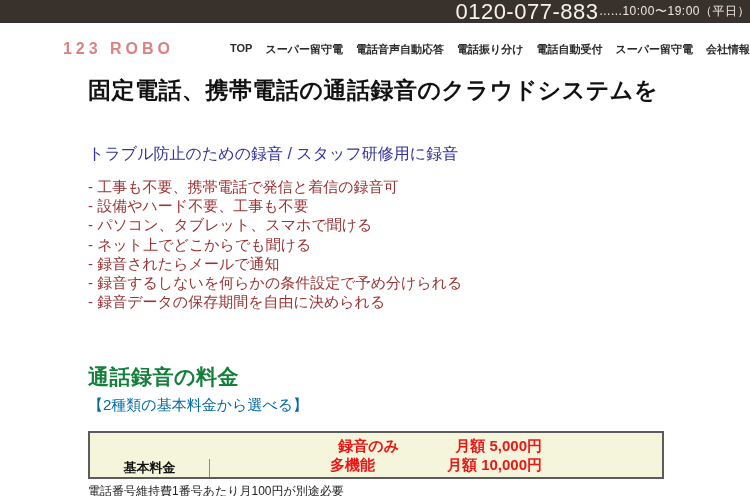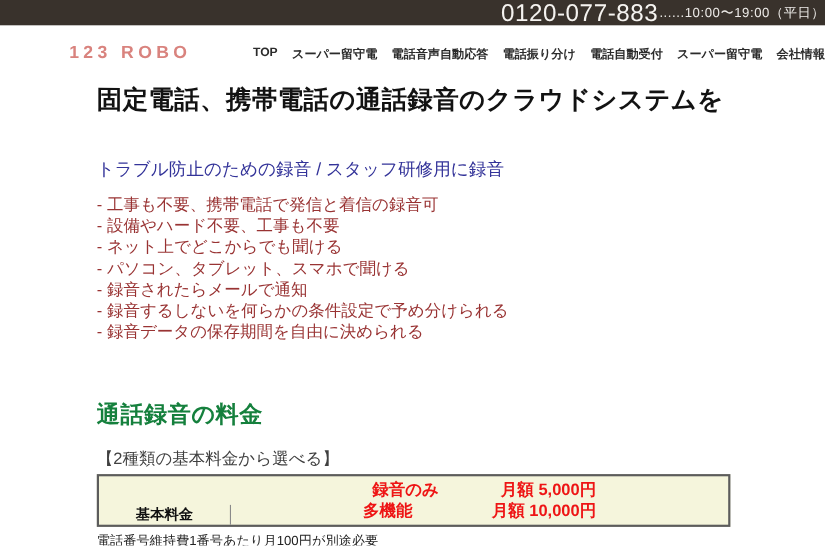--- a/index.html
+++ b/index.html
@@ -40,22 +40,22 @@
   .features {
     position:absolute; left:88px; top:177px; width:620px;
     font-size:15px; line-height:19.2px; color:#993333;
   }
 
   .section-title {
     position:absolute; left:88px; top:363px;
     font-size:21px; font-weight:bold; color:#15803d; letter-spacing:0.5px;
   }
   .lead {
-    position:absolute; left:88px; top:408px;
-    font-size:15px; color:#404040;
+    position:absolute; left:88px; top:396px;
+    font-size:15px; color:#0369a1;
   }
 
   .price-table {
     position:absolute; left:88px; top:431px; width:576px; height:48px;
     background:#f5f5dc; border:2px solid #5c5c5c; display:flex;
   }
   .cell-head {
     width:120px; border-right:1px solid #8a8a8a;
     display:flex; align-items:center; justify-content:center;
     font-size:13px; font-weight:bold; color:#111;margin-top:26px;
@@ -95,22 +95,22 @@
 
 <h1 class="h1">
   <span>固定電話、携帯電話の通話録音のクラウドシステムを</span><br>
 </h1>
 
 <div class="subtitle">トラブル防止のための録音 / スタッフ研修用に録音</div>
 
 <div class="features">
   <div>- 工事も不要、携帯電話で発信と着信の録音可</div>
   <div>- 設備やハード不要、工事も不要</div>
+  <div>- パソコン、タブレット、スマホで聞ける</div>
   <div>- ネット上でどこからでも聞ける</div>
-  <div>- パソコン、タブレット、スマホで聞ける</div>
   <div>- 録音されたらメールで通知</div>
   <div>- 録音するしないを何らかの条件設定で予め分けられる</div>
   <div>- 録音データの保存期間を自由に決められる</div>
 </div>
 
 <h2 class="section-title">通話録音の料金</h2>
 
 <div class="lead">【2種類の基本料金から選べる】</div>
 
 <div class="price-table">

